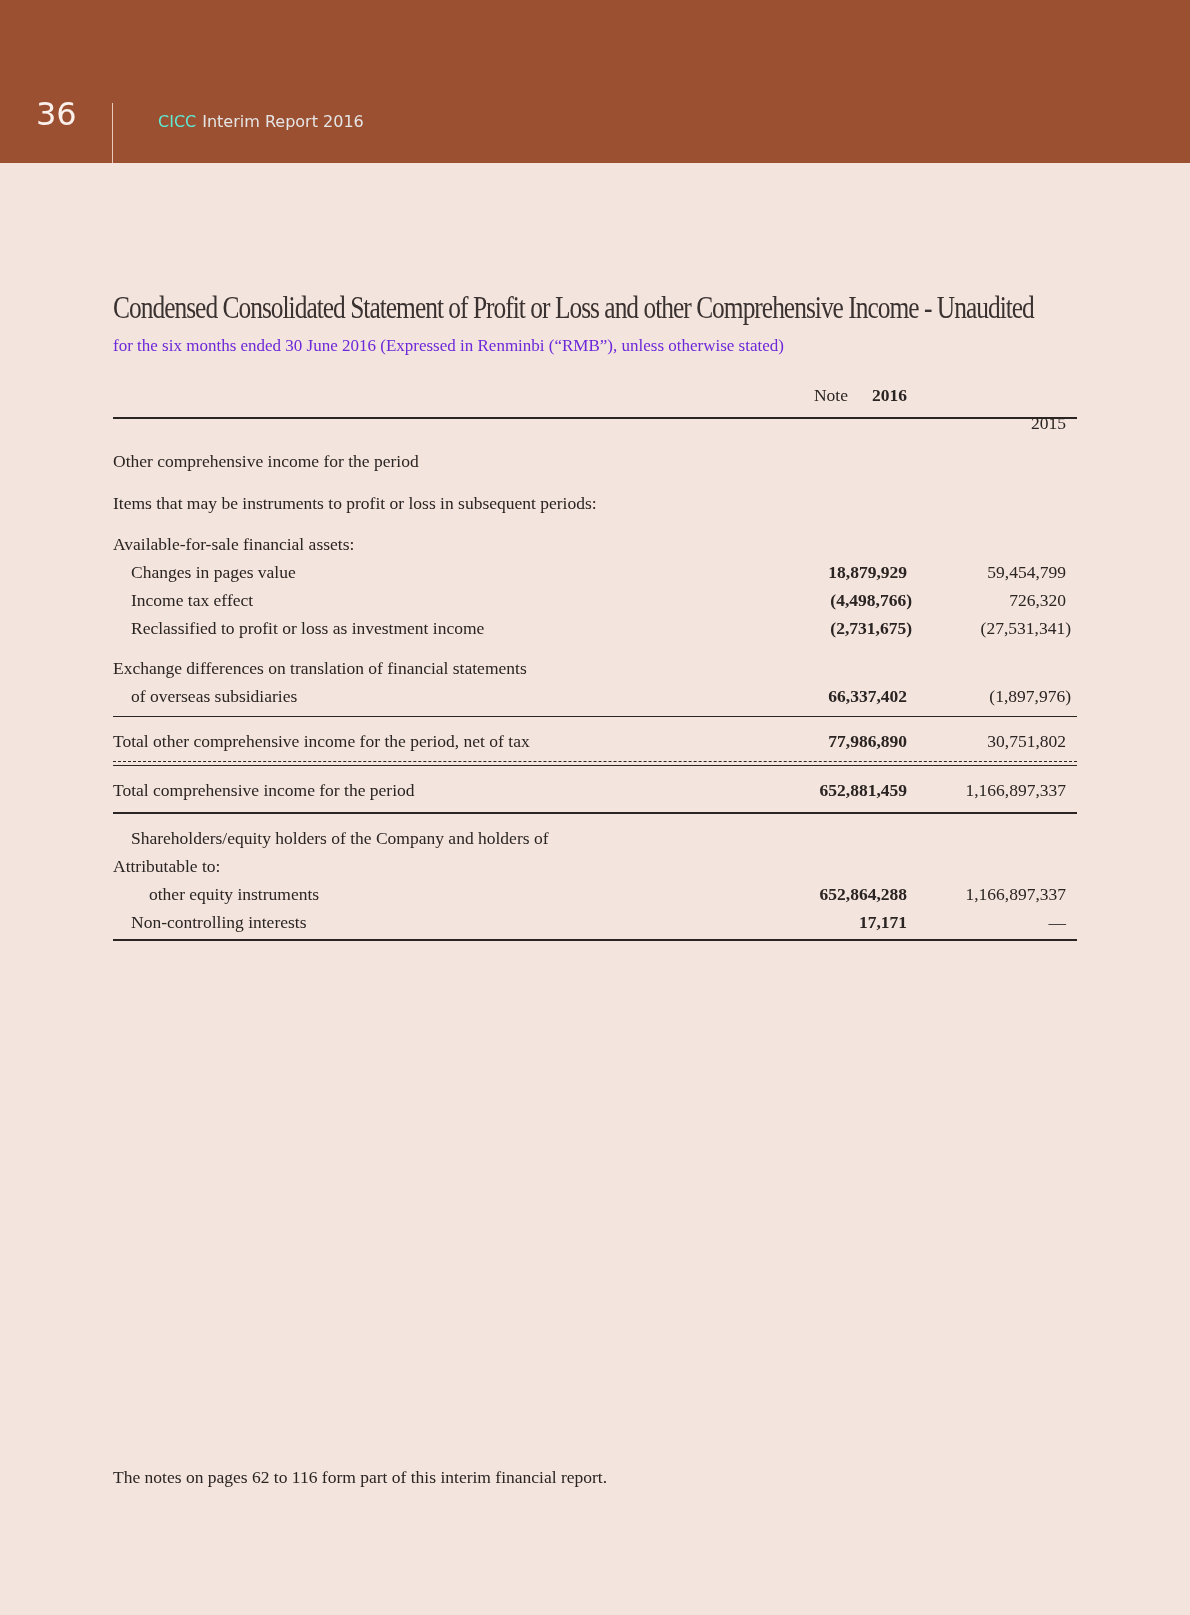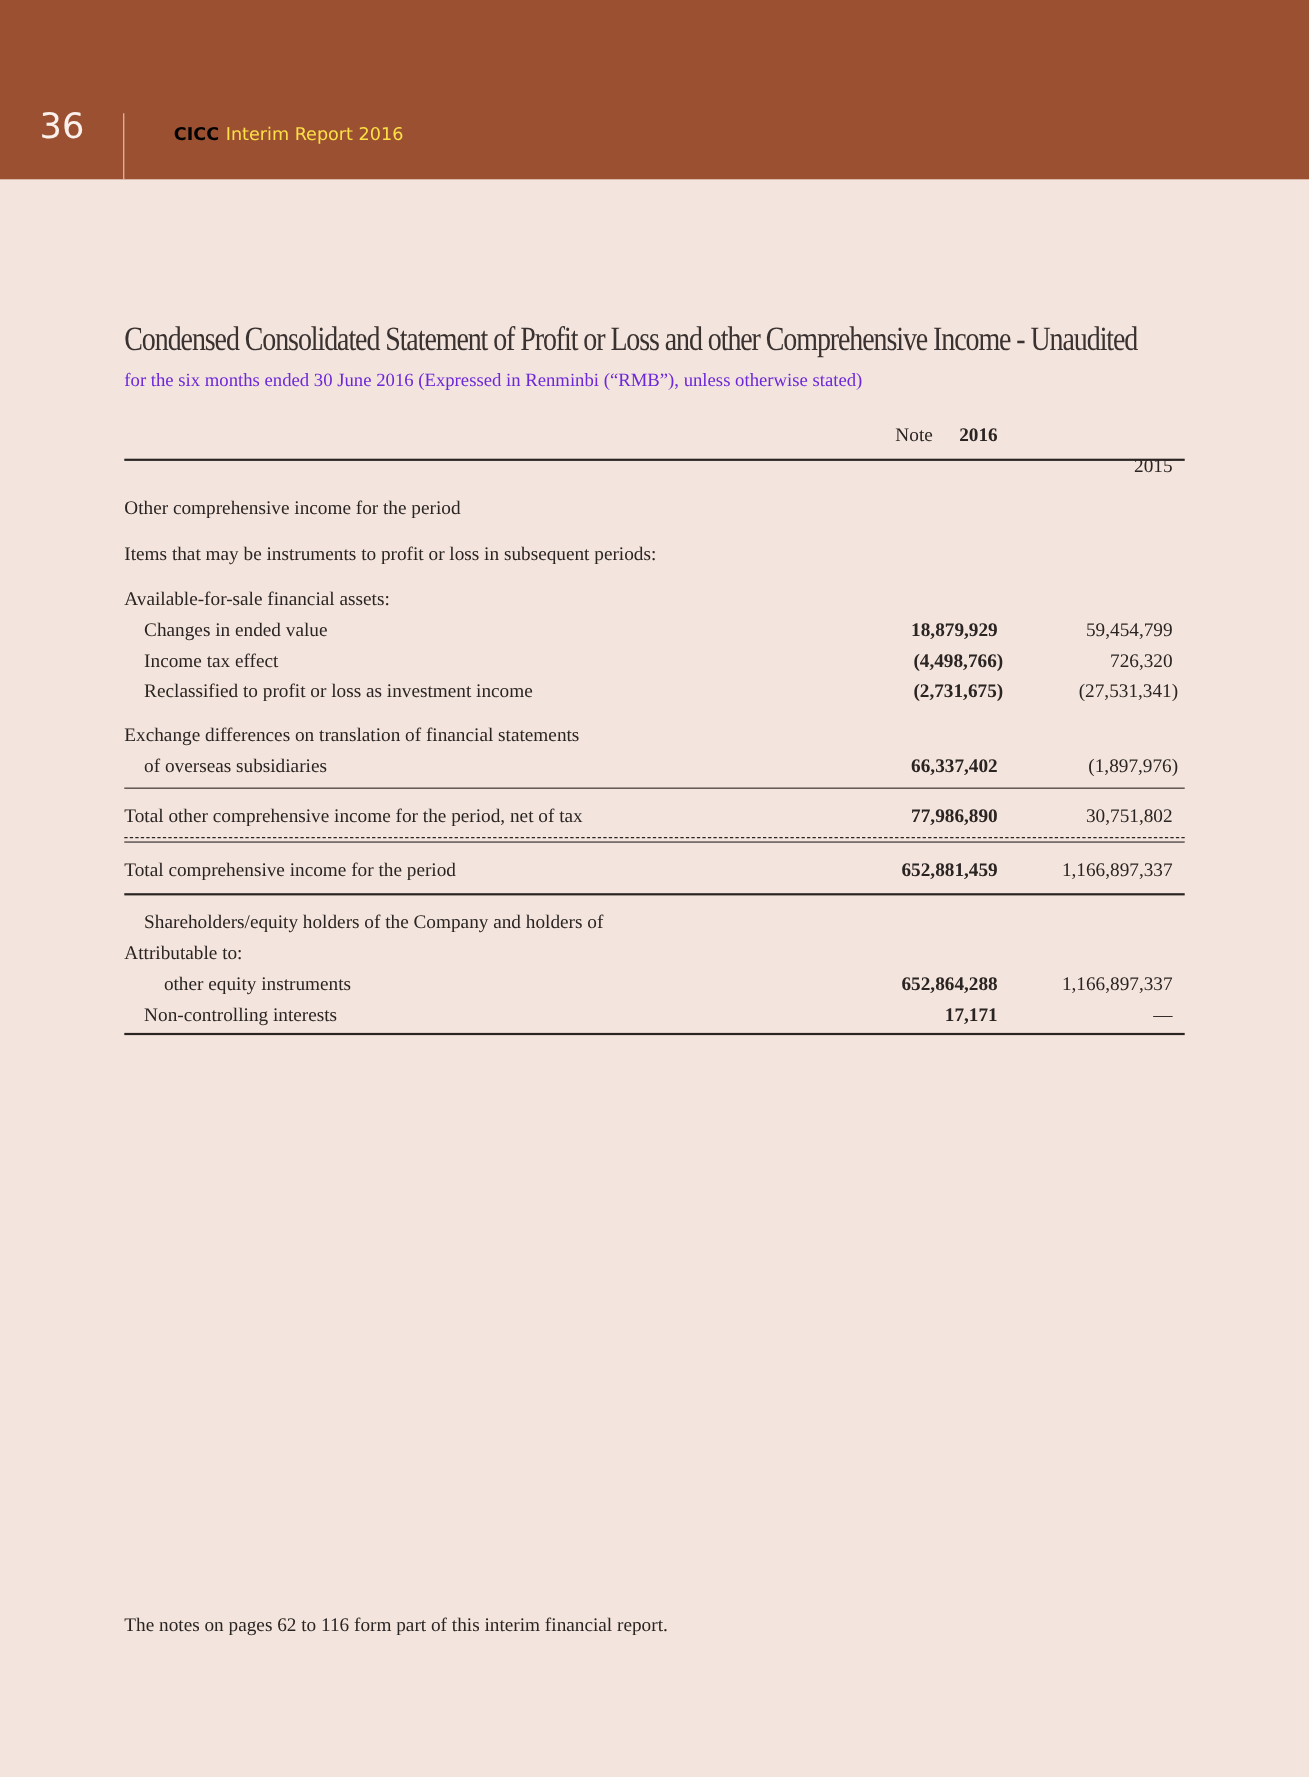--- a/index.html
+++ b/index.html
@@ -1,22 +1,22 @@
 <!DOCTYPE html>
 <html><head>
 <meta charset="utf-8">
 <style>
   html,body{margin:0;padding:0;}
   body{width:1190px;height:1615px;background:#f3e4dd;position:relative;overflow:hidden;font-family:"Liberation Serif","DejaVu Serif",serif;color:#2a2422;}
   .header{position:absolute;left:0;top:0;width:1190px;height:163px;background:#9c5032;}
   .page-num{position:absolute;left:36px;top:98px;font-family:"DejaVu Sans","Liberation Sans",sans-serif;font-size:32px;color:#fbf1ec;line-height:1;}
   .vline{position:absolute;left:112px;top:103px;width:1px;height:60px;background:#e8c9bb;}
   .brand{position:absolute;left:158px;top:114px;font-family:"DejaVu Sans","Liberation Sans",sans-serif;font-size:16px;line-height:1;}
-  .brand .cicc{color:#000000;font-weight:bold;}
-  .brand .rep{color:#fde047;margin-left:6px;}
+  .brand .cicc{color:#5eead4;font-weight:normal;}
+  .brand .rep{color:#e5e5e5;margin-left:6px;}
   .title{position:absolute;left:113px;top:290px;font-size:31px;letter-spacing:-1.2px;transform:scaleX(0.82);transform-origin:left top;white-space:nowrap;color:#3a3230;}
   .subtitle{position:absolute;left:113px;top:336px;font-size:17px;color:#6d28d9;white-space:nowrap;}
   .tbl{position:absolute;left:113px;top:385px;width:964px;font-size:17.5px;}
   .row{position:relative;height:28px;}
   .lbl{position:absolute;left:0;white-space:nowrap;}
   .ind1{left:18px;} .ind2{left:36px;}
   .c16{position:absolute;right:170px;text-align:right;font-weight:bold;white-space:nowrap;}
   .c15{position:absolute;right:11px;text-align:right;white-space:nowrap;}
   .paren16{right:165px;} .paren15{right:6px;}
   .note{position:absolute;left:585px;width:150px;text-align:right;}
@@ -51,21 +51,21 @@
   <div class="row" style="height:42px;">
     <span class="lbl">Other comprehensive income for the period</span>
   </div>
   <div class="row" style="height:41px;">
     <span class="lbl">Items that may be instruments to profit or loss in subsequent periods:</span>
   </div>
   <div class="row">
     <span class="lbl">Available-for-sale financial assets:</span>
   </div>
   <div class="row">
-    <span class="lbl ind1">Changes in ended value</span>
+    <span class="lbl ind1">Changes in pages value</span>
     <span class="c16">18,879,929</span>
     <span class="c15">59,454,799</span>
   </div>
   <div class="row">
     <span class="lbl ind1">Income tax effect</span>
     <span class="c16 paren16">(4,498,766)</span>
     <span class="c15">726,320</span>
   </div>
   <div class="row" style="height:40px;">
     <span class="lbl ind1">Reclassified to profit or loss as investment income</span>

